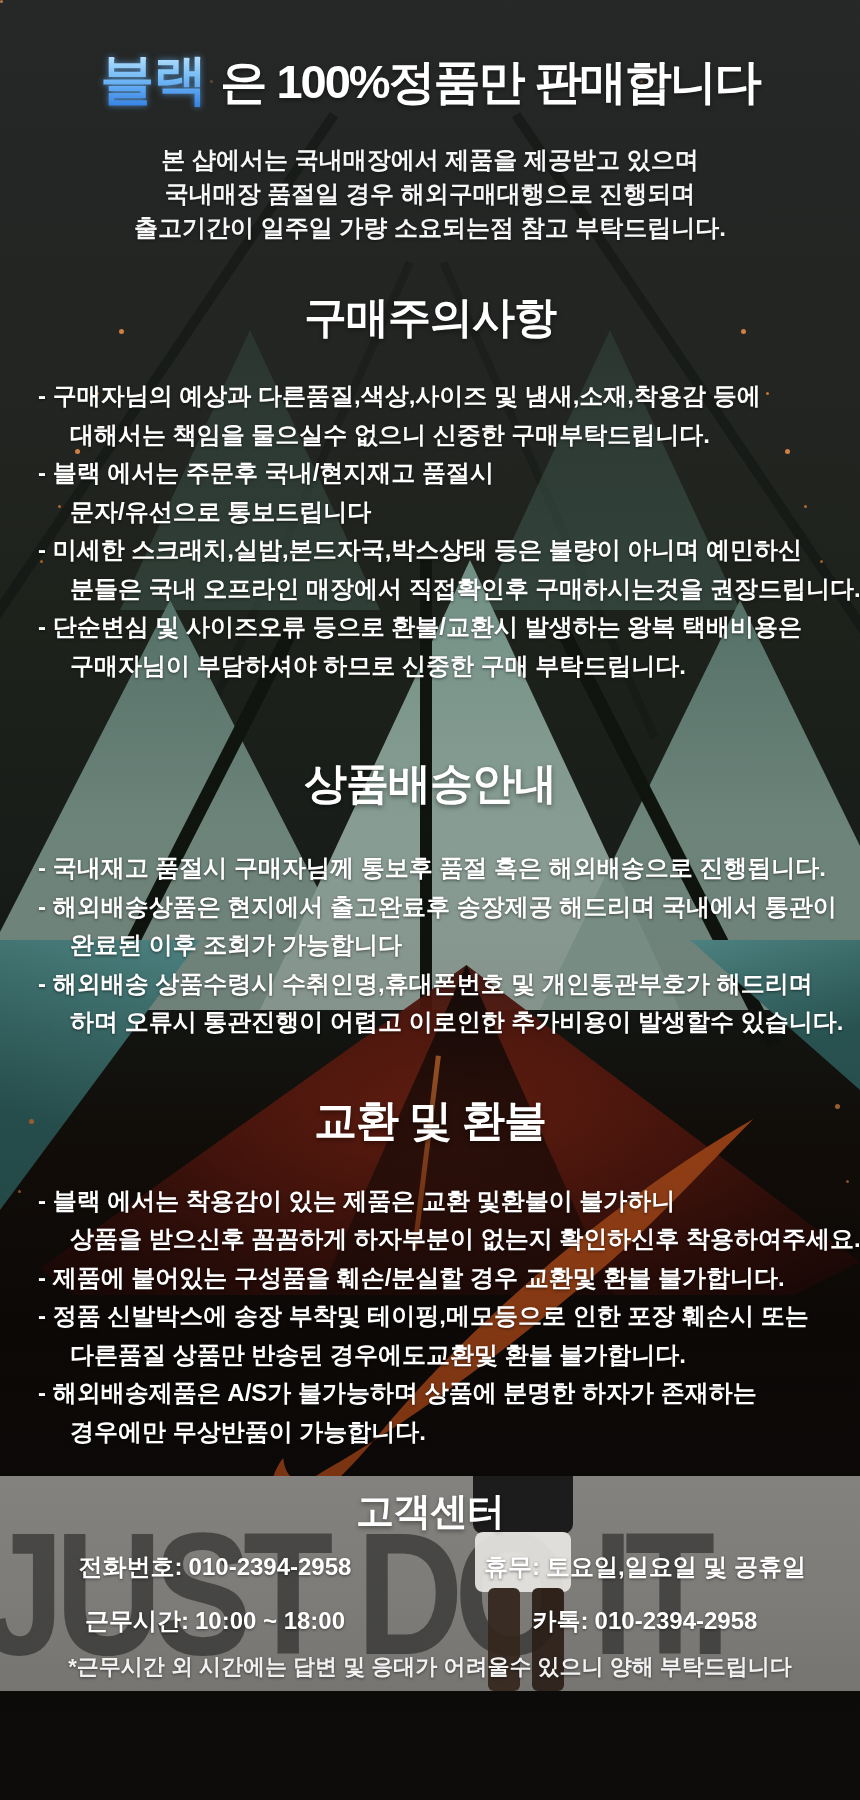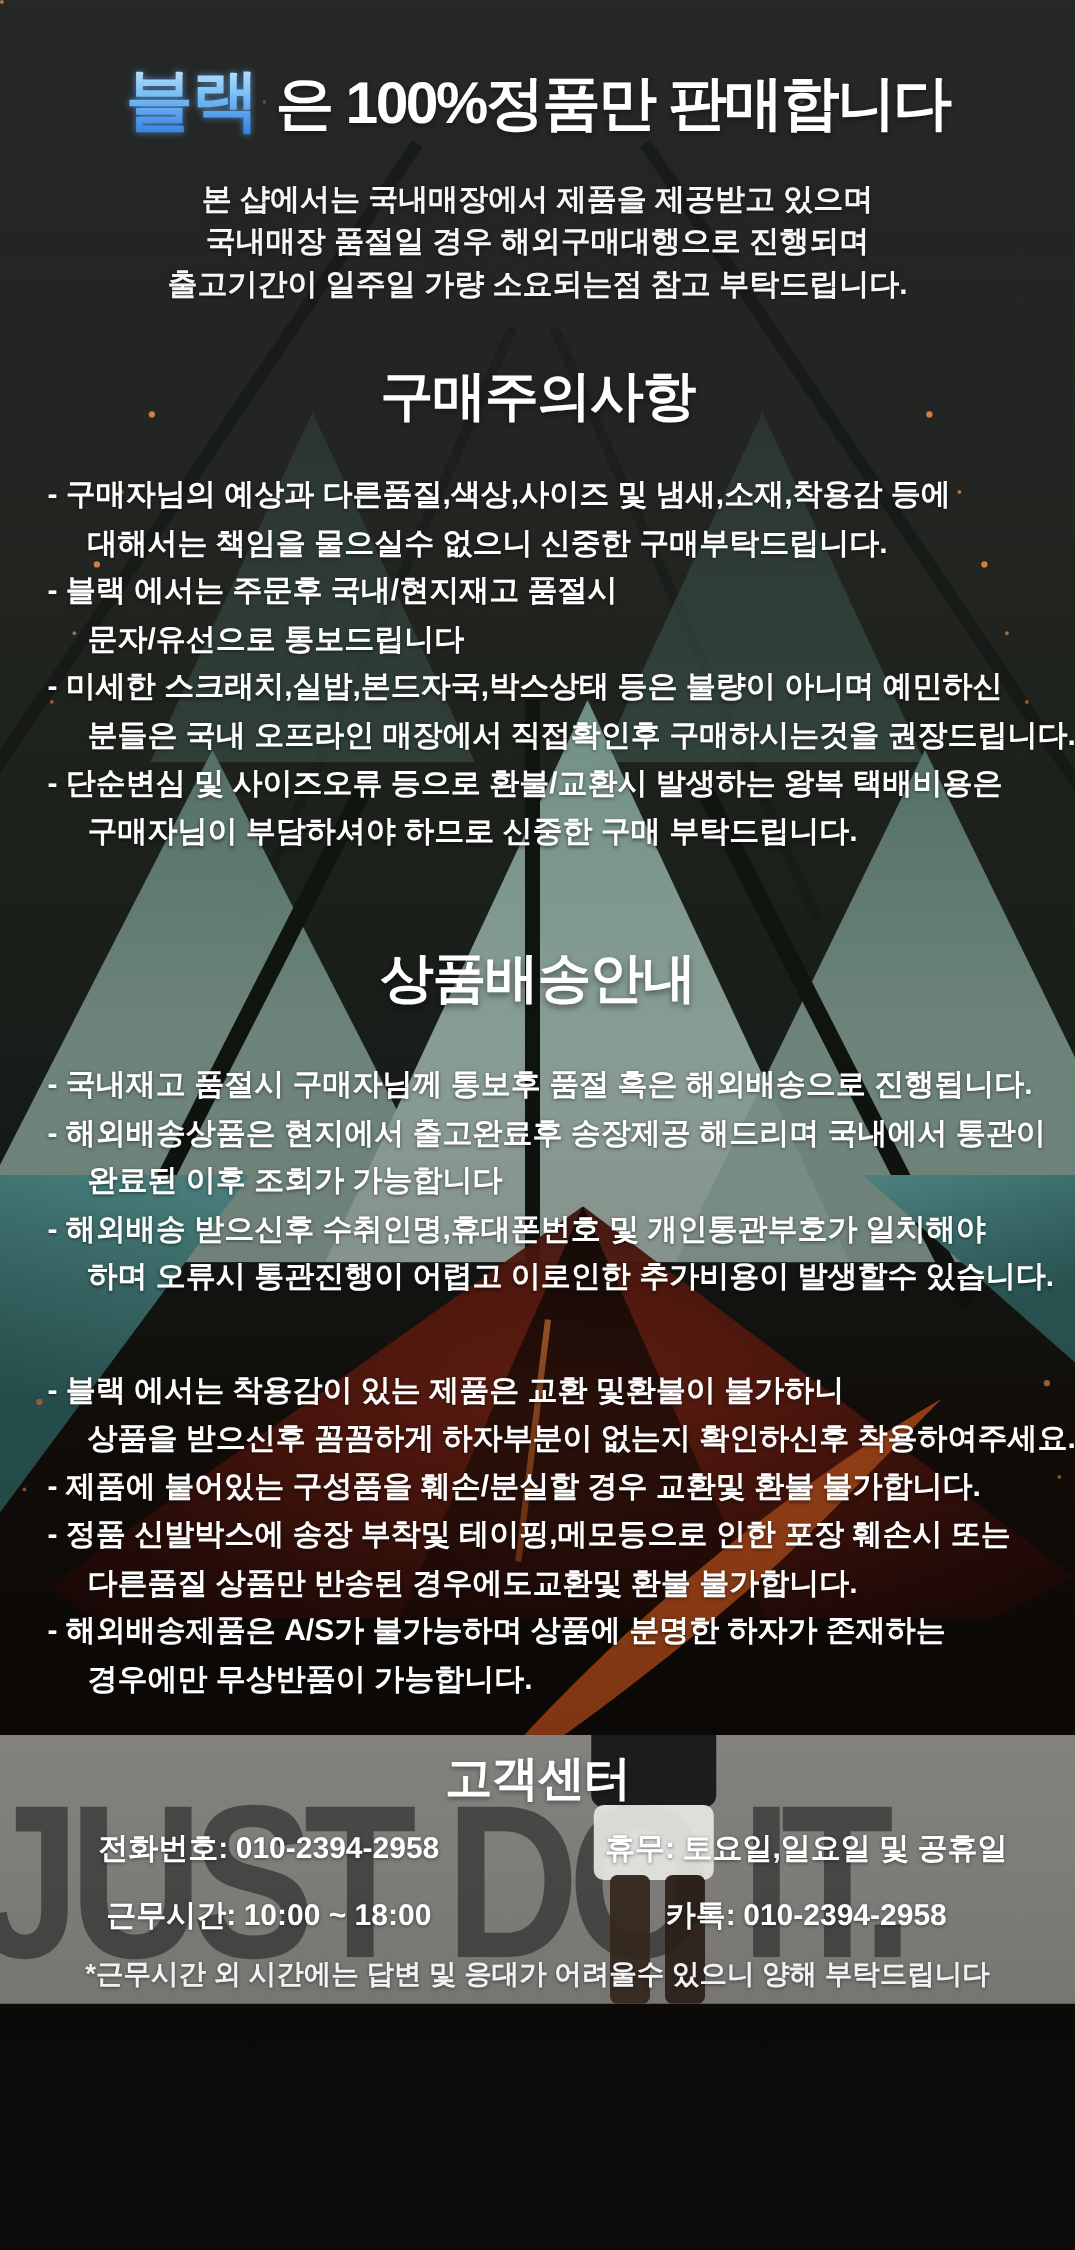--- a/index.html
+++ b/index.html
@@ -178,26 +178,27 @@
           <h2 class="section-heading">상품배송안내</h2>
           <div class="bullets">
             <div class="bullet">
               <div class="bullet-line">- 국내재고 품절시 구매자님께 통보후 품절 혹은 해외배송으로 진행됩니다.</div>
             </div>
             <div class="bullet">
               <div class="bullet-line">- 해외배송상품은 현지에서 출고완료후 송장제공 해드리며 국내에서 통관이</div>
               <div class="bullet-line cont">완료된 이후 조회가 가능합니다</div>
             </div>
             <div class="bullet">
-              <div class="bullet-line">- 해외배송 받으신후 수취인명,휴대폰번호 및 개인통관부호가 일치해야</div>
+              <div class="bullet-line">- 해외배송 상품수령시 수취인명,휴대폰번호 및 개인통관부호가 해드리며</div>
               <div class="bullet-line cont">하며 오류시 통관진행이 어렵고 이로인한 추가비용이 발생할수 있습니다.</div>
             </div>
           </div>
         </section>
         <section class="notice-section sec-2">
+          <h2 class="section-heading">교환 및 환불</h2>
           <div class="bullets">
             <div class="bullet">
               <div class="bullet-line">- 블랙 에서는 착용감이 있는 제품은 교환 및환불이 불가하니</div>
               <div class="bullet-line cont">상품을 받으신후 꼼꼼하게 하자부분이 없는지 확인하신후 착용하여주세요.</div>
             </div>
             <div class="bullet">
               <div class="bullet-line">- 제품에 붙어있는 구성품을 훼손/분실할 경우 교환및 환불 불가합니다.</div>
             </div>
             <div class="bullet">
               <div class="bullet-line">- 정품 신발박스에 송장 부착및 테이핑,메모등으로 인한 포장 훼손시 또는</div>

